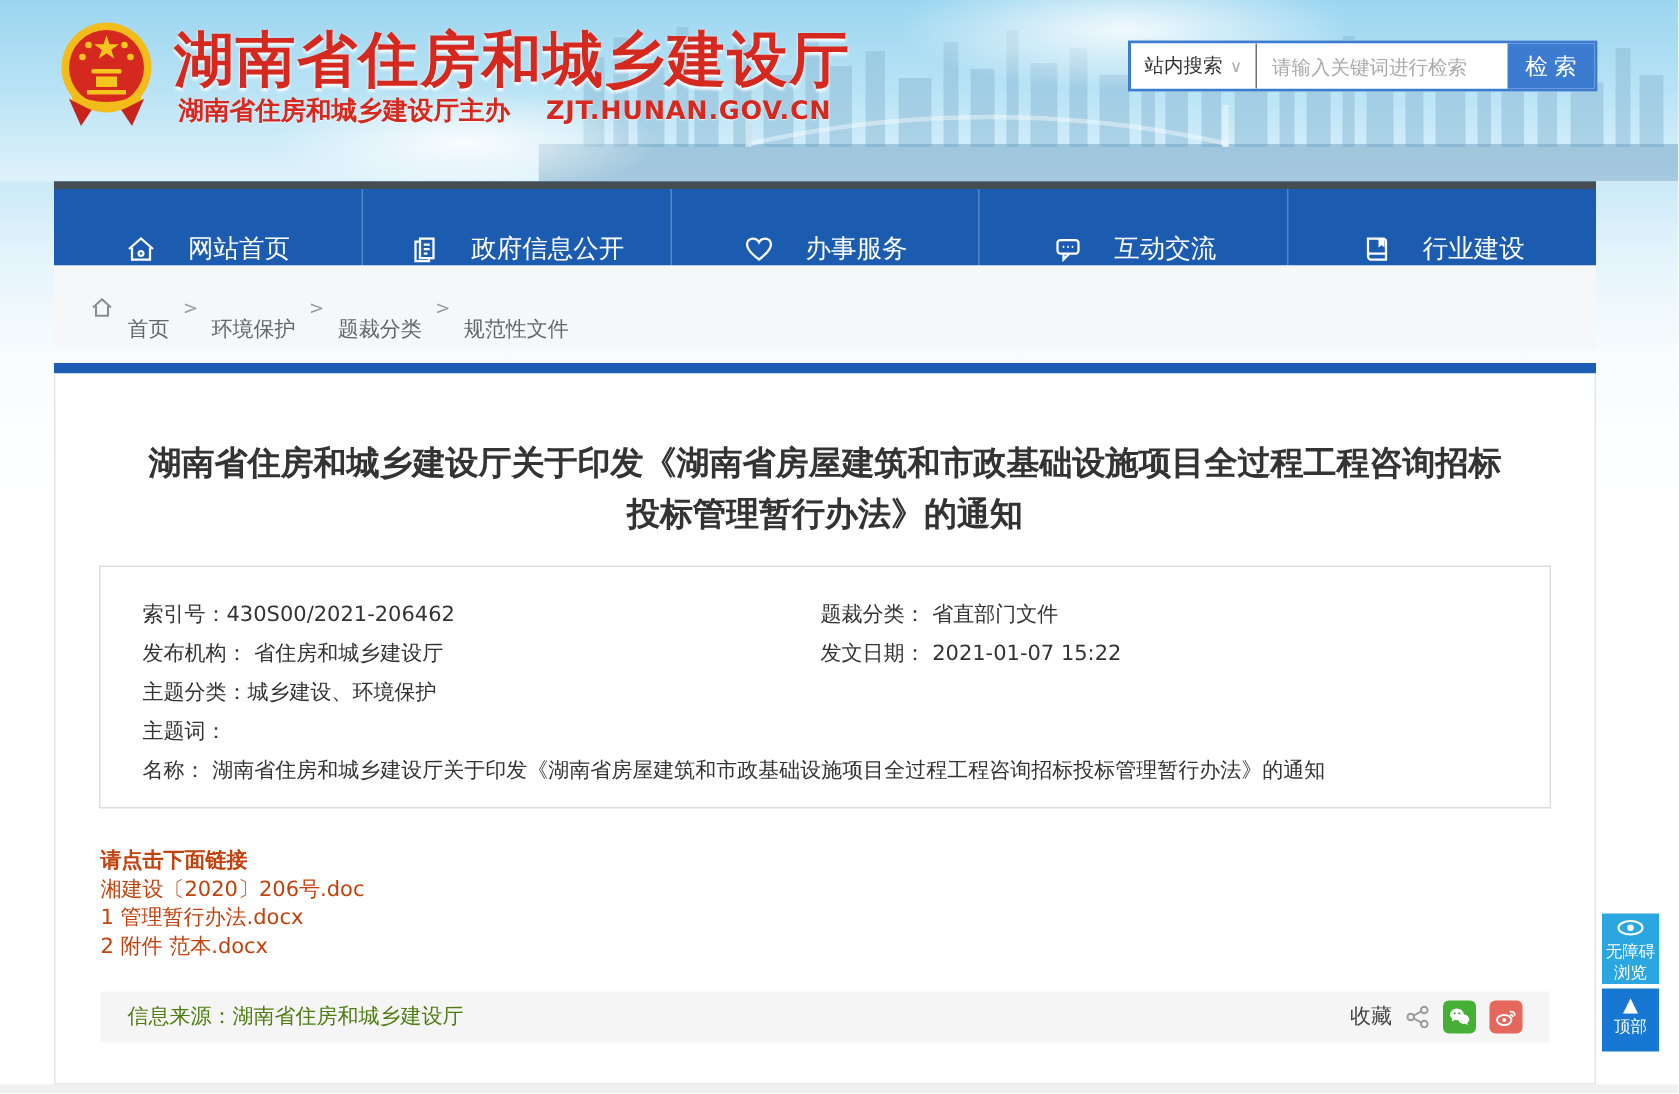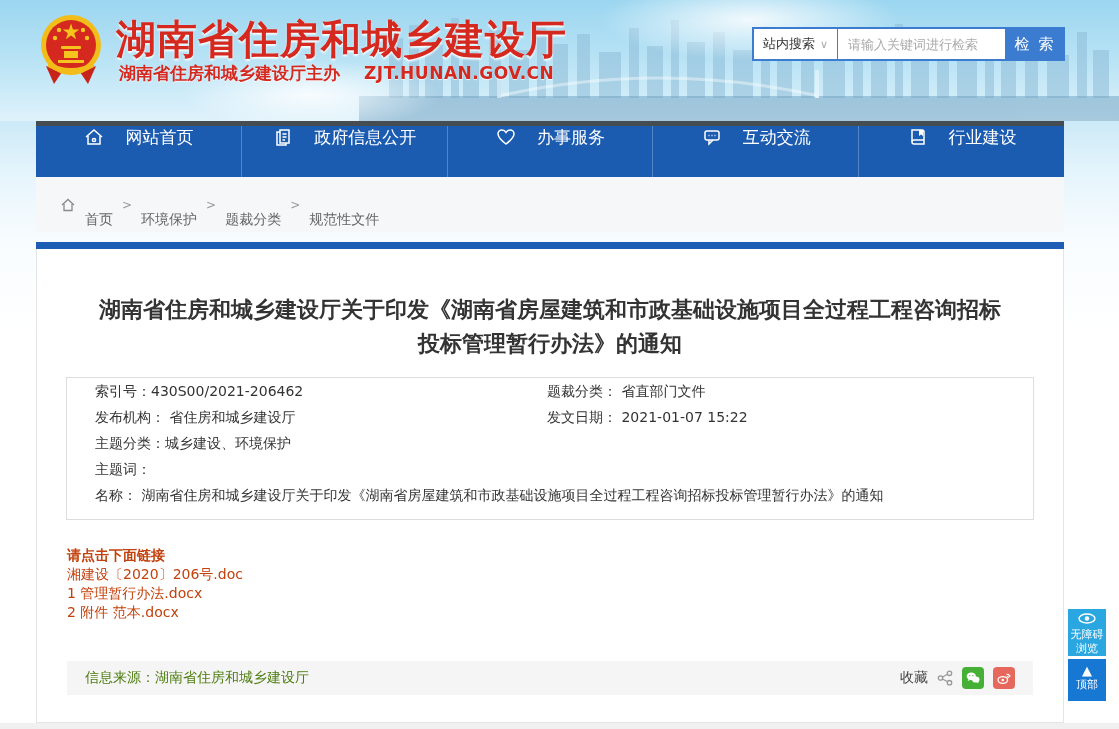--- a/index.html
+++ b/index.html
@@ -20,44 +20,44 @@
   .site-sub .url { margin-left:24px; letter-spacing:.5px; }
 
   .search-bar { position:absolute; left:752px; top:27px; width:313px; height:34px;
                 border:2px solid #3b7cd0; background:#fff; display:flex; align-items:stretch; }
   .search-scope { width:84px; display:flex; align-items:center; justify-content:center; gap:5px;
                   font-size:13px; color:#333; border-right:1px solid #737373; cursor:pointer; background:#fff; }
   .search-scope .arrow { color:#aaa; font-size:11px; }
   .search-input { flex:1; border:none; outline:none; padding:0 10px; font-size:13px; color:#0c4a6e; min-width:0; }
   .search-input::placeholder { color:#aaa; }
   .search-btn { width:58px; background:#3b7cd0; color:#fff; border:none; font-size:15px; cursor:pointer;
-                font-family:Liberation Mono, monospace; }
+                font-family:Liberation Sans, sans-serif; }
 
   
   .nav { position:absolute; left:36px; top:121px; width:1028px; height:56px; background:#1b5cb1;
          border-top:5px solid #454c52; display:flex; }
-  .nav-item { flex:1; display:flex; align-items:flex-start; justify-content:center; gap:20px;
+  .nav-item { flex:1; display:flex; align-items:flex-end; justify-content:center; gap:20px;
               color:#fff; font-size:17px; cursor:pointer; border-right:1px solid rgba(255,255,255,.25); }
   .nav-item:last-child { border-right:none; }
   .nav-item svg { flex:none; }
 
   
   .crumb-bar { position:absolute; left:36px; top:177px; width:1028px; height:55px; background:#f6f7f8;
                display:flex; align-items:center; padding-left:24px; font-size:14px; color:#666; gap:9px; }
   .crumb-sep { color:#999; font-size:12px; }
   .crumb-link { cursor:pointer;margin-top:31px; }
 
   .accent-bar { position:absolute; left:36px; top:242px; width:1028px; height:7px; background:#1e5db4; }
 
   
   .card { position:absolute; left:36px; top:249px; width:1028px; height:474px; background:#fff;
           border:1px solid #e5e5e5; border-top:none; }
   .doc-title { margin:44px 56px 0; text-align:center; font-size:22px; font-weight:bold; color:#333; line-height:1.55; }
 
-  .meta-box { margin:16px 29px 0; border:1px solid #ddd; padding:0 10px 11px 28px; font-size:14px; color:#333; }
+  .meta-box { margin:16px 29px 0; border:1px solid #ddd; padding:19px 10px 11px 28px; font-size:14px; color:#333; }
   .meta-row { display:flex; line-height:26px; }
   .meta-cell-l { width:452px; }
   .meta-cell-r { flex:1; }
   .meta-label { color:#333; }
   .meta-value { color:#333; }
 
   .links { margin:26px 0 0 30px; font-size:14px; color:#c2410c; line-height:19px; }
   .links-heading { font-weight:bold; }
   .link-item { cursor:pointer; }
 

